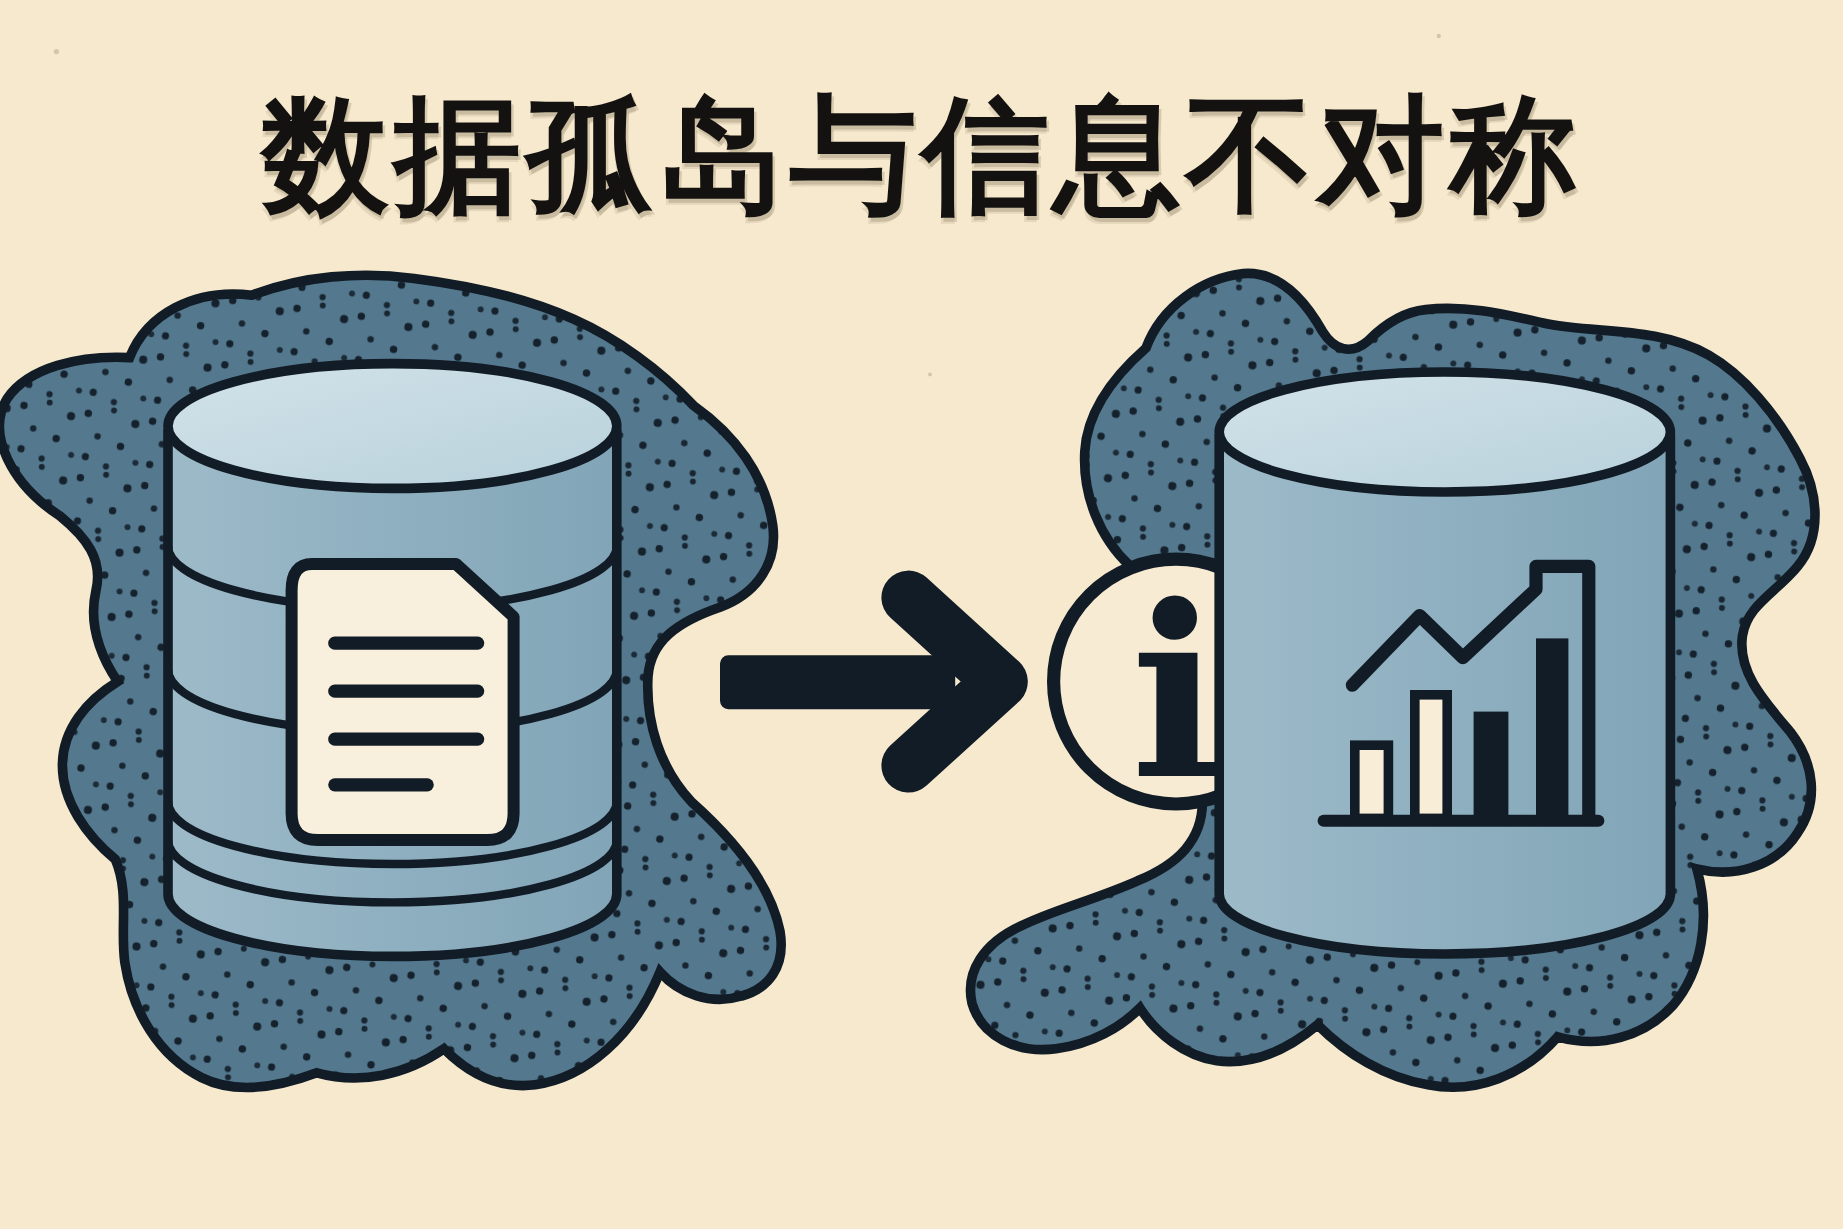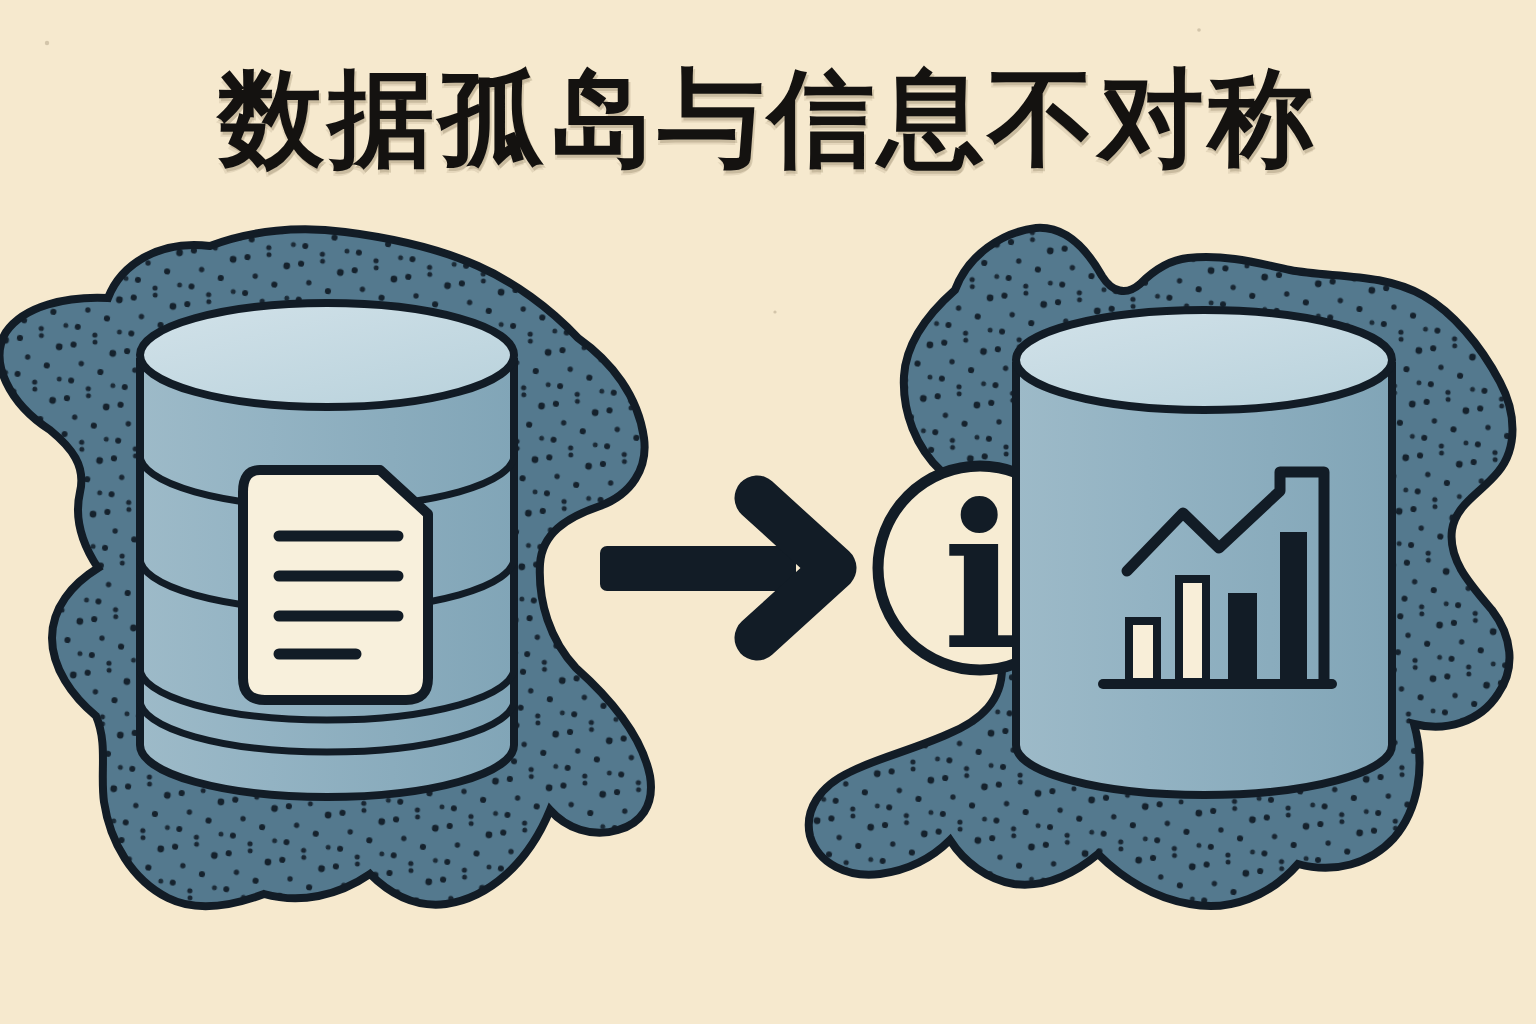--- a/index.html
+++ b/index.html
@@ -4,21 +4,21 @@
 <style>
   html,body{margin:0;padding:0;}
   body{
     width:1536px;height:1024px;overflow:hidden;
     background:#f6e9ce;
     font-family:"Liberation Sans", sans-serif;
   }
   .stage{position:relative;width:1536px;height:1024px;}
   .stage svg{position:absolute;inset:0;display:block;}
   .title{
-    position:absolute;top:60px;left:0;right:0;margin:0;
+    position:absolute;top:60px;left:0;right:0;margin:12px;
     text-align:center;
     font-size:106px;font-weight:900;letter-spacing:4px;line-height:1.1;
     color:#141210;
     text-shadow:2px 3px 0 rgba(80,60,30,0.18), 0 5px 0 rgba(80,60,30,0.10);
     font-family:"Liberation Sans", sans-serif;
     user-select:none;
   }
   .ink{stroke:#121c26;}
   .noFill{fill:none;}
   .round{stroke-linecap:round;stroke-linejoin:round;}

